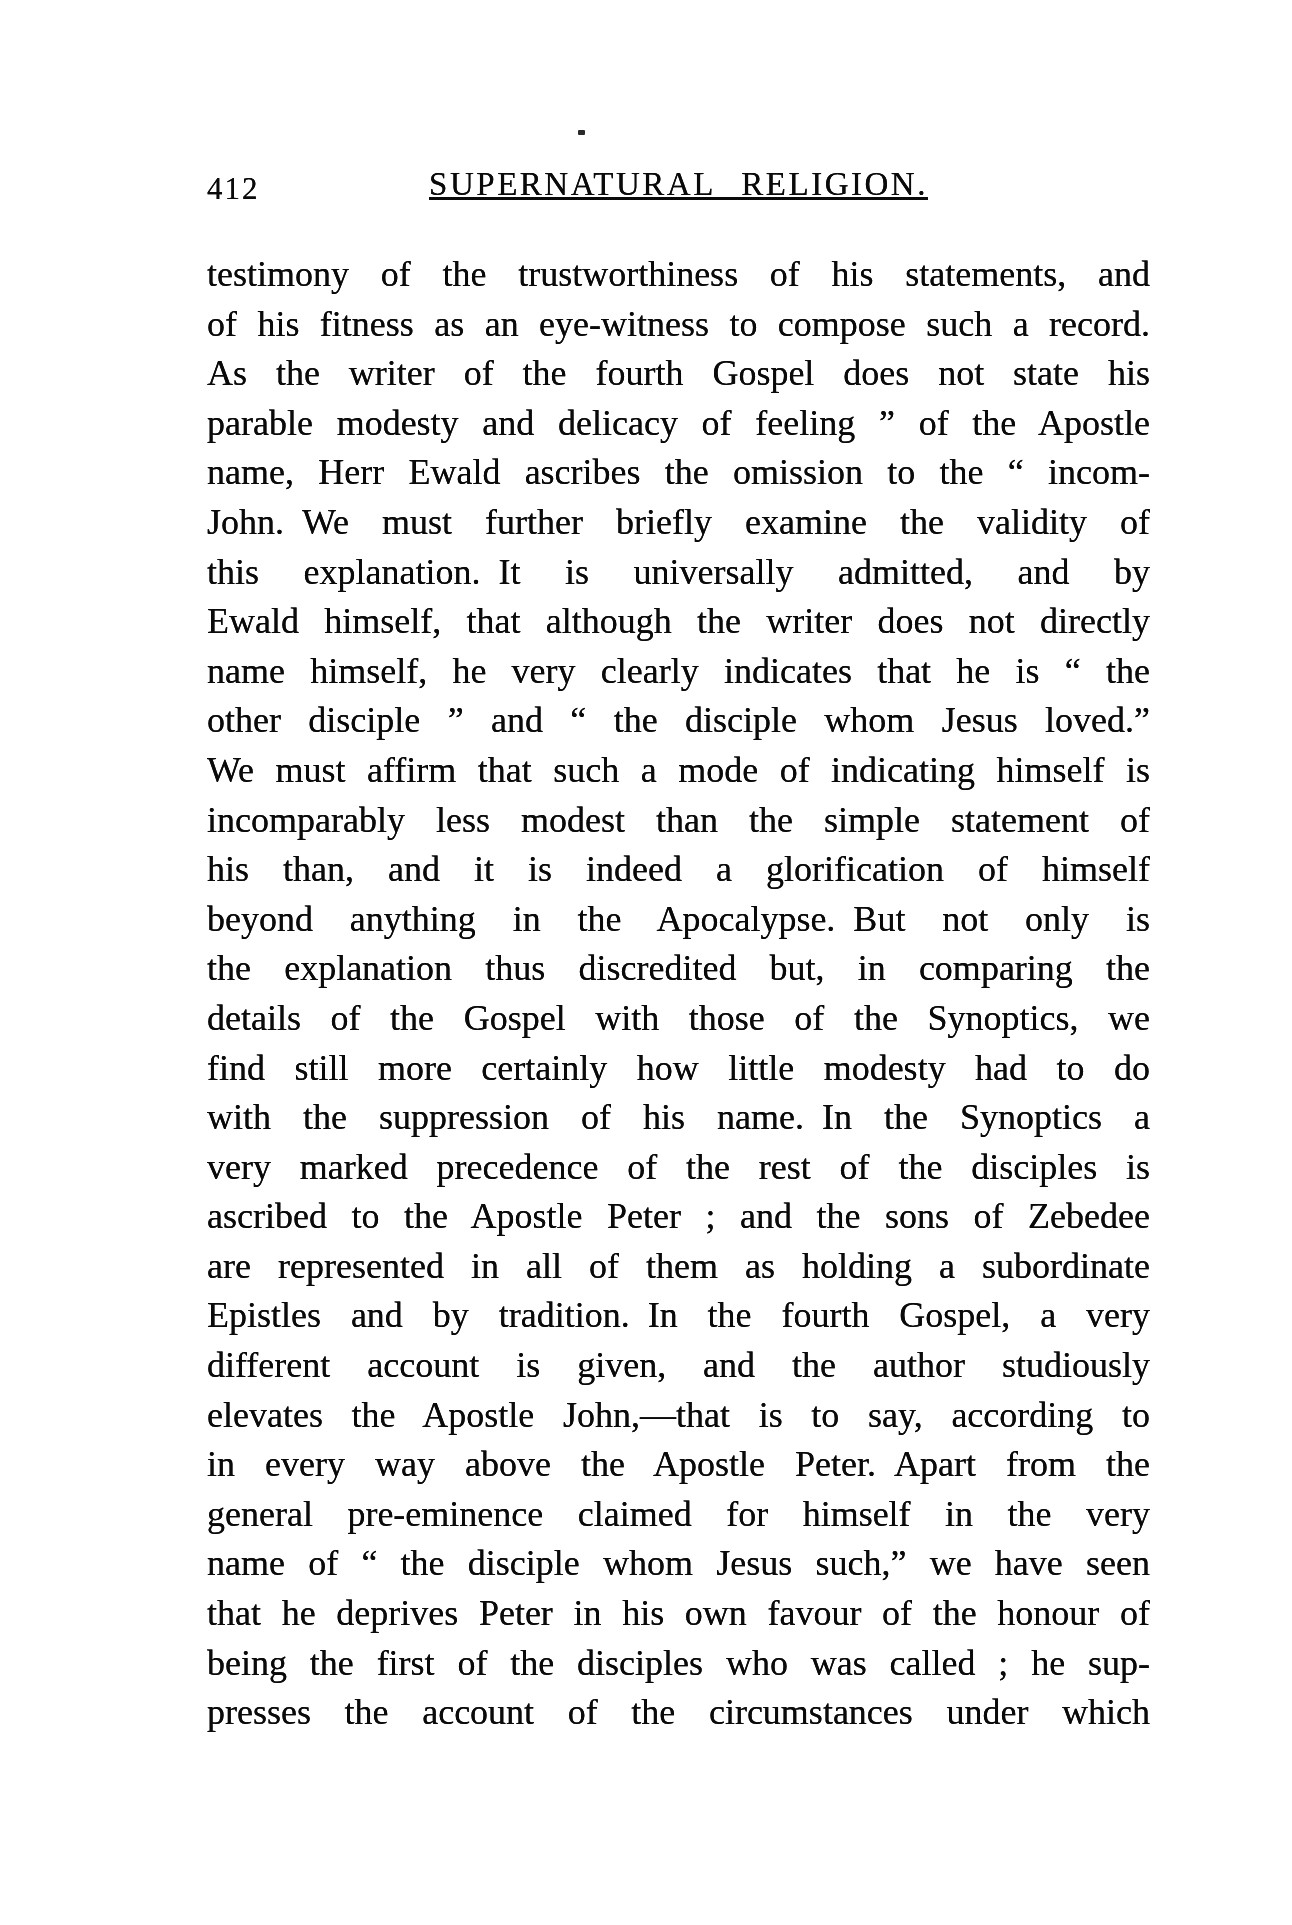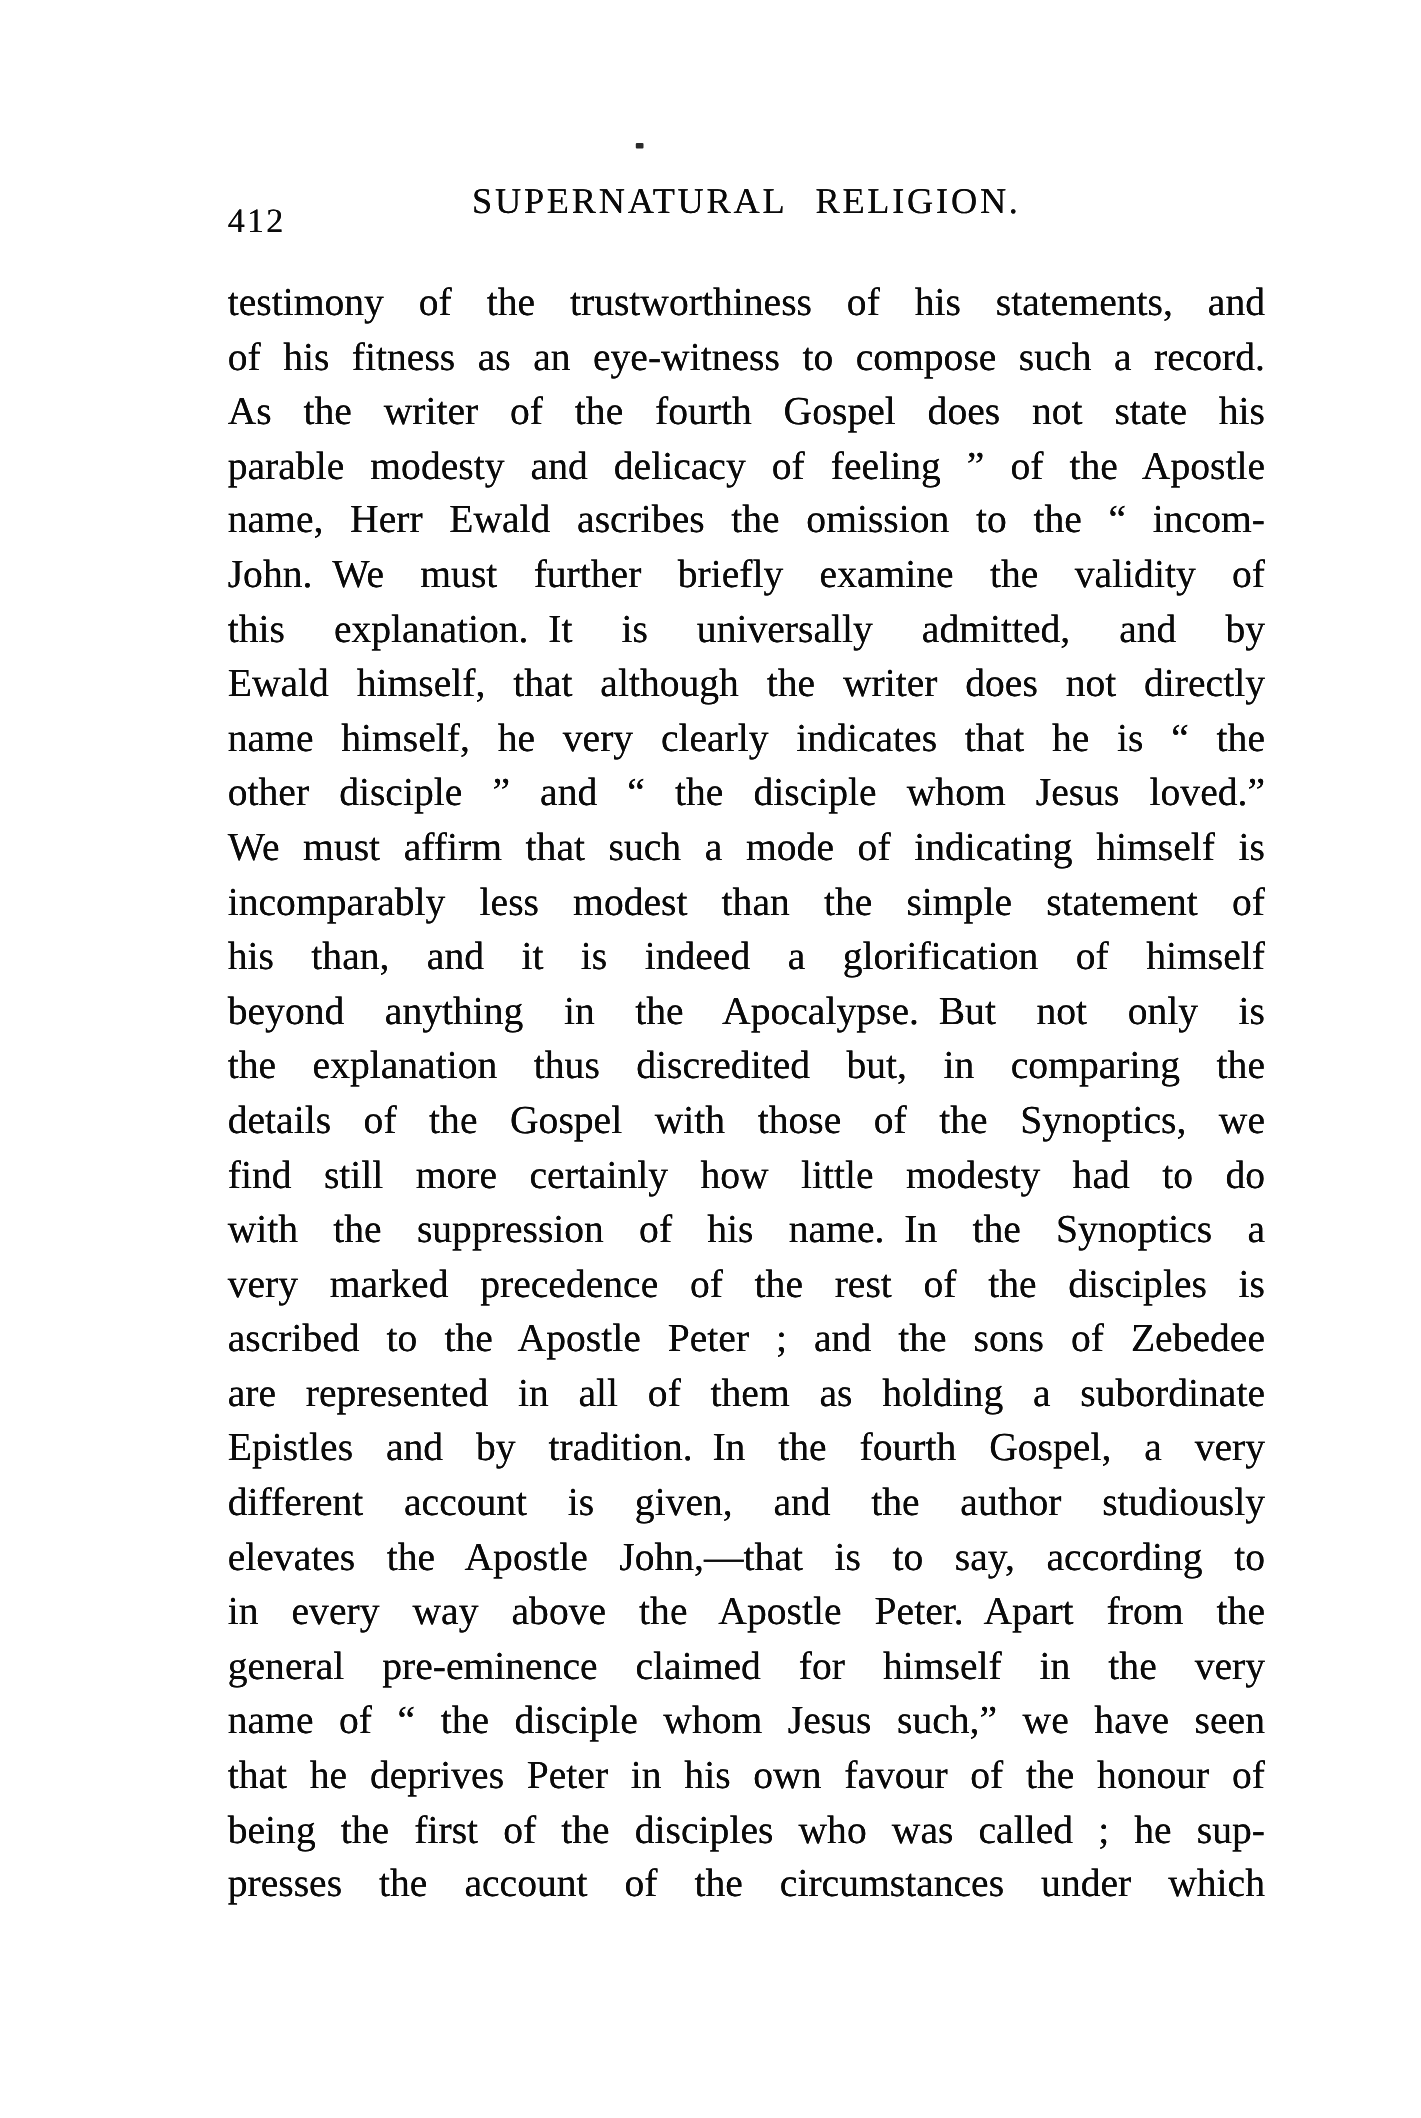--- a/index.html
+++ b/index.html
@@ -29,28 +29,28 @@
     left: 207px;
     width: 943px;
     height: 44px;
   }
   .page-number {
     position: absolute;
     left: 0;
     top: 5px;
     font-size: 31px;
     letter-spacing: 2px;
-    margin-top: 12px;
   }
   .running-title {
     text-align: center;
     font-size: 33px;
     letter-spacing: 2.5px;
     word-spacing: 16px;
     white-space: nowrap;
+    text-decoration: underline;
   }
   .body-text {
     position: absolute;
     top: 250px;
     left: 207px;
     width: 943px;
   }
   .line {
     font-size: 36px;
     line-height: 49.6px;

